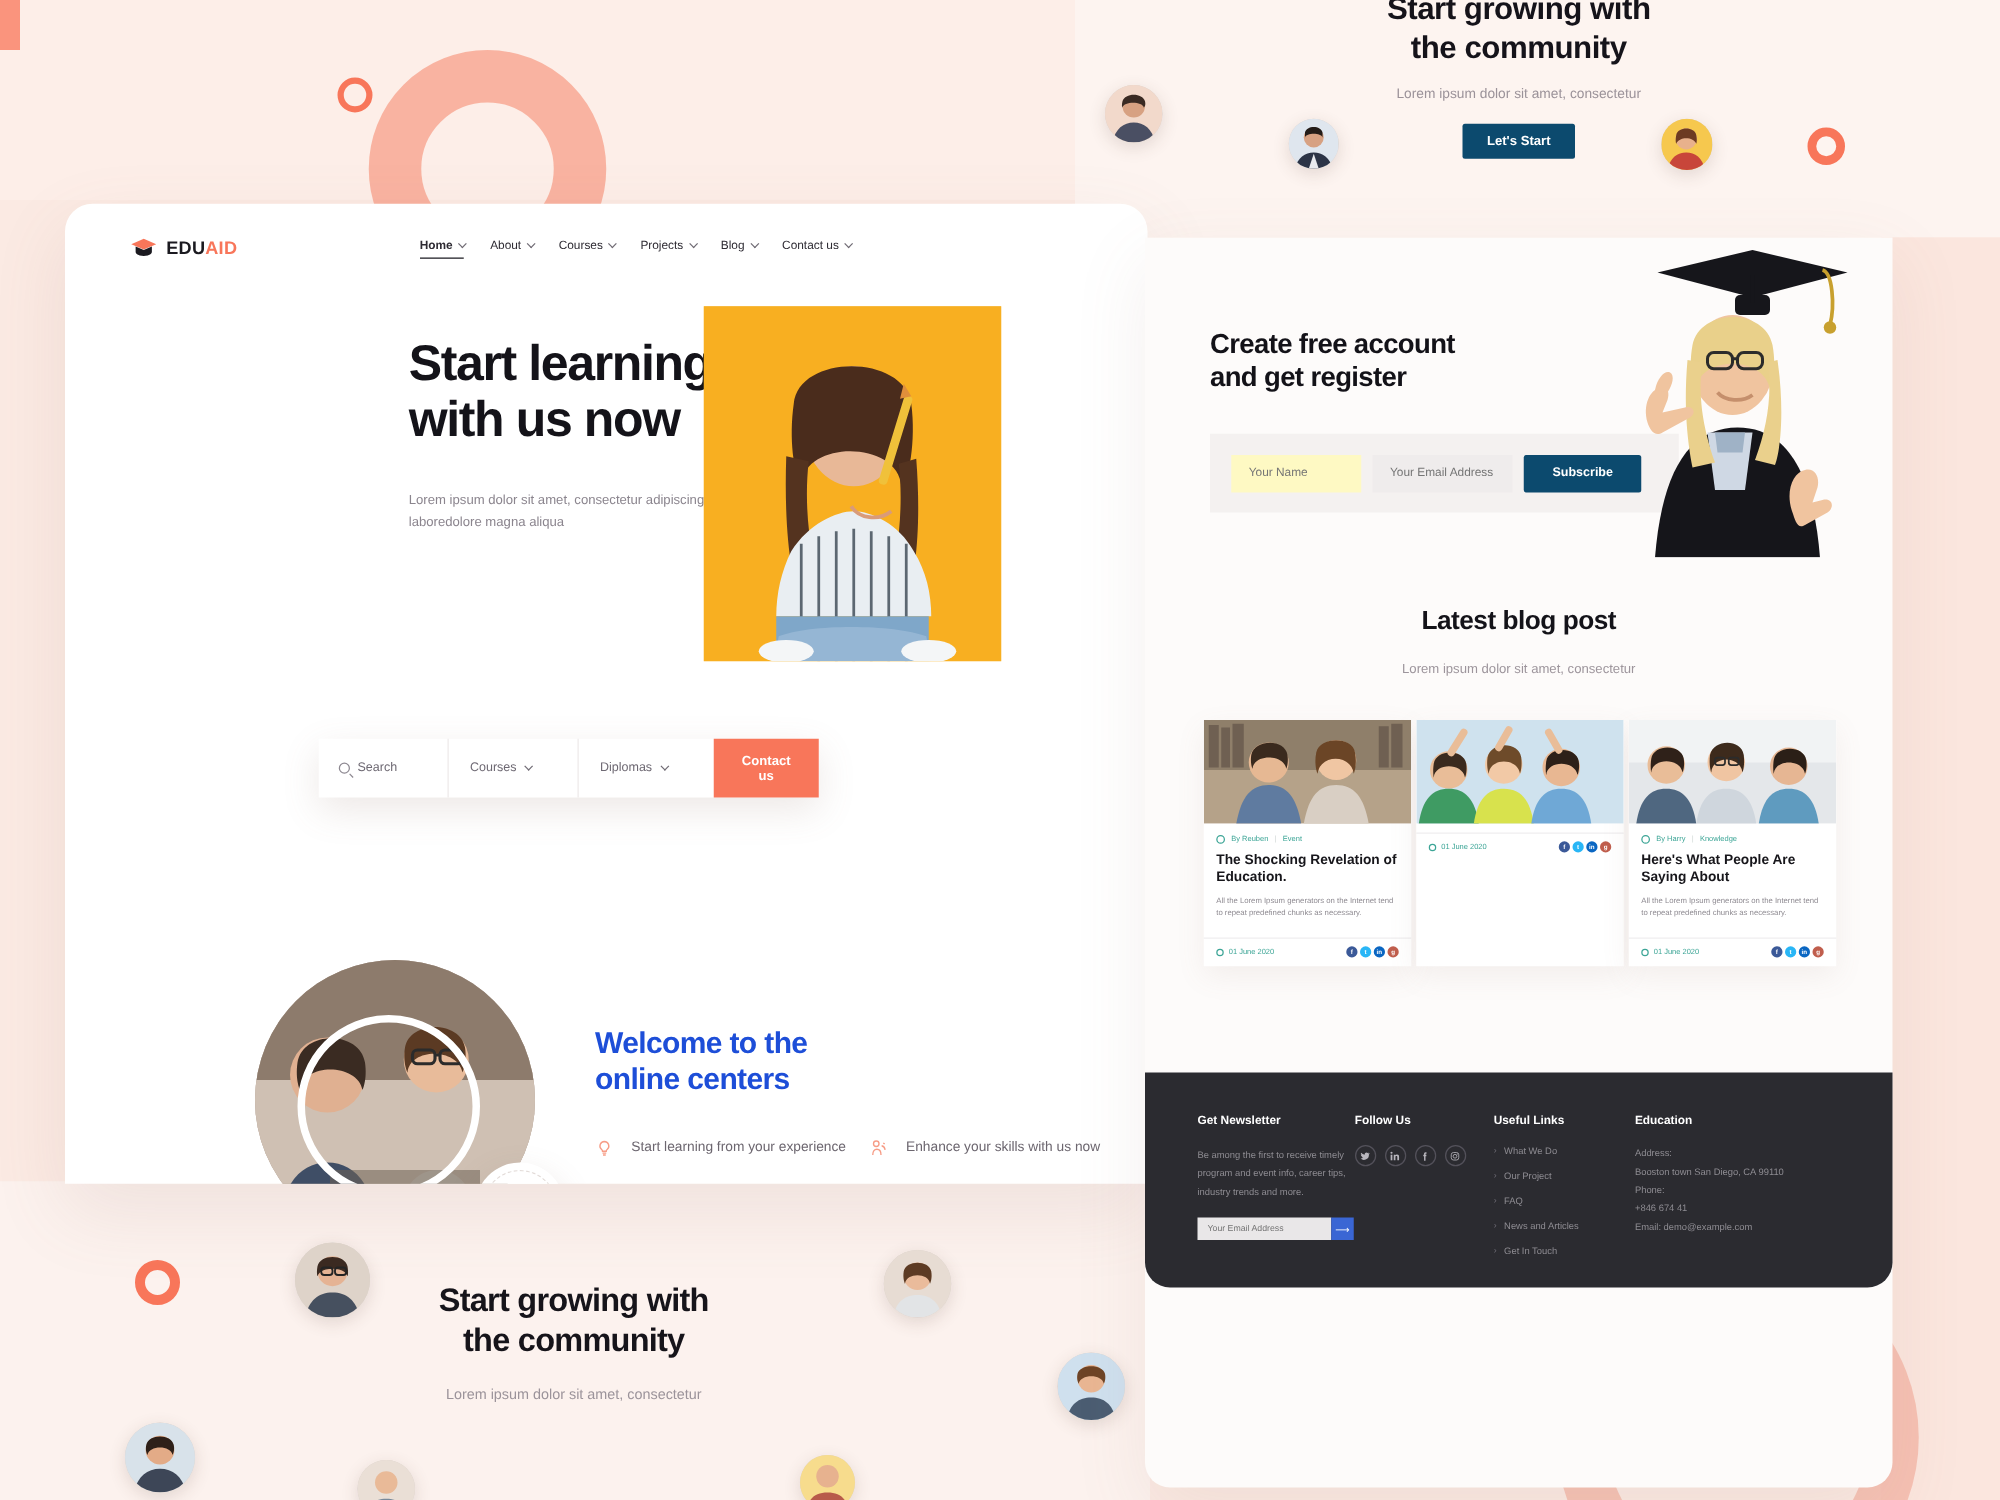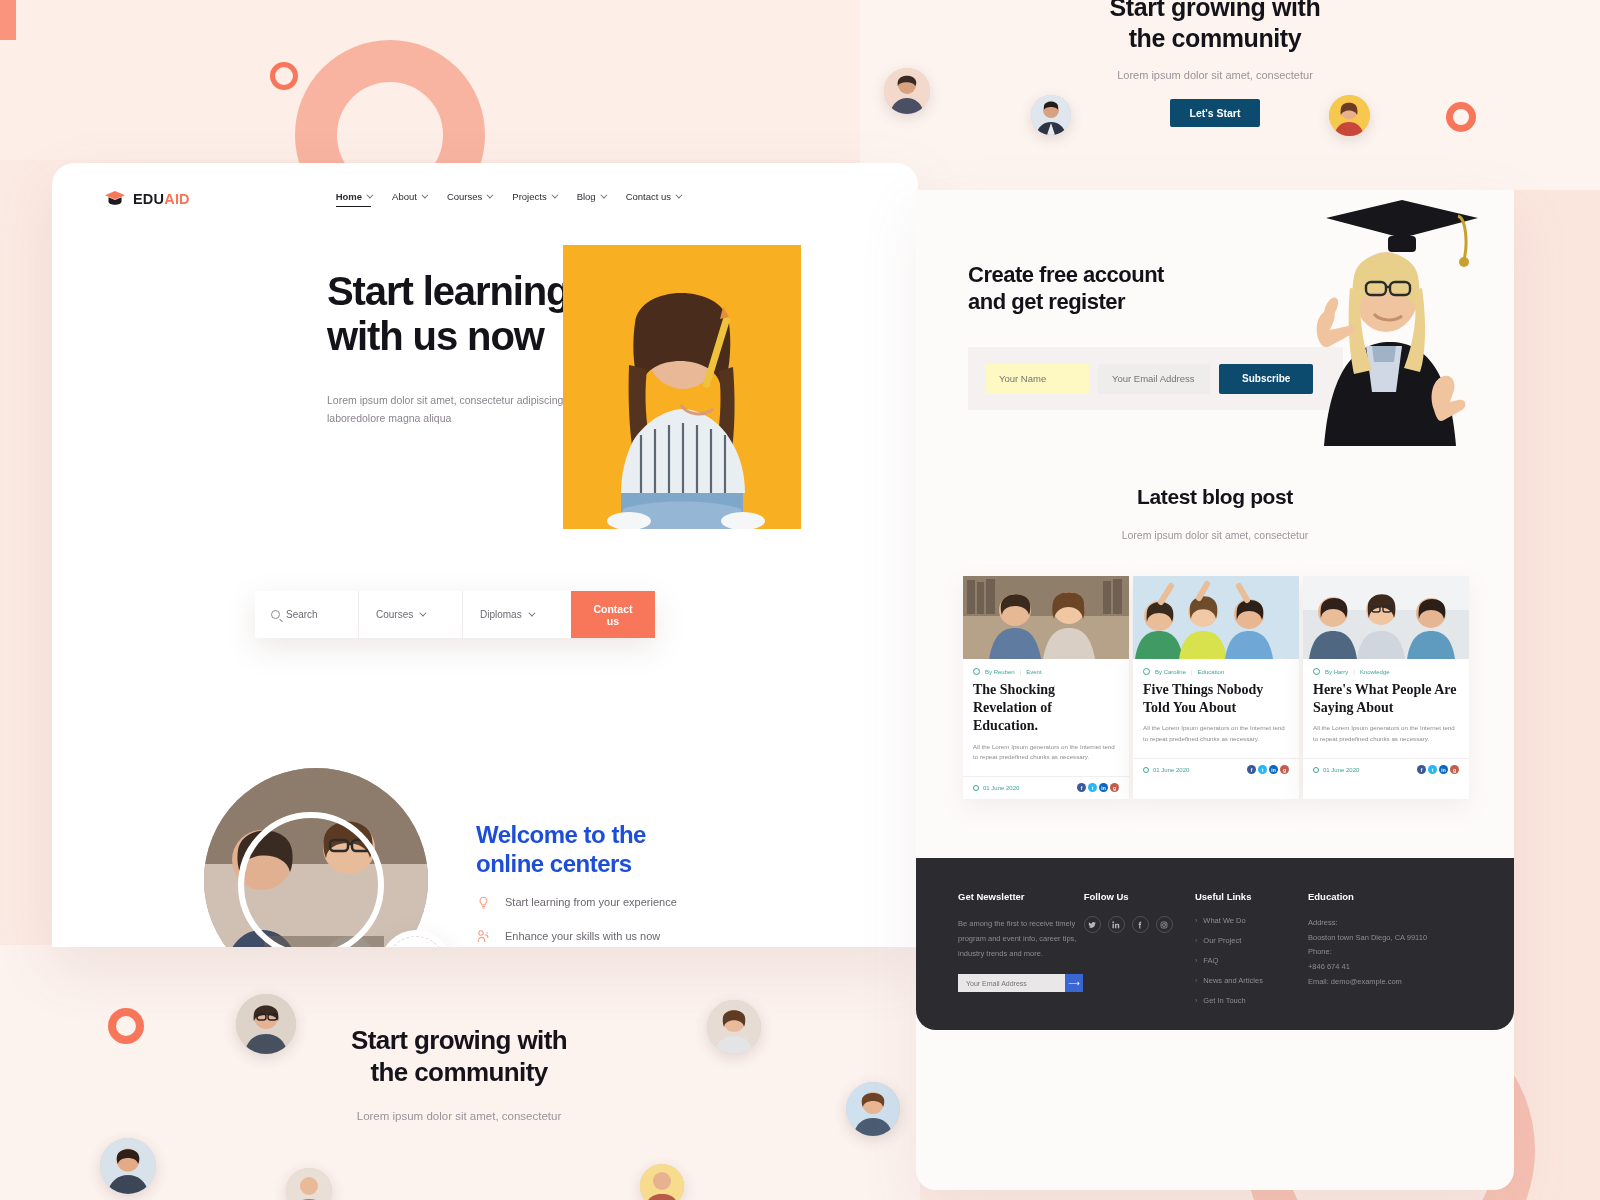--- a/index.html
+++ b/index.html
@@ -103,21 +103,21 @@
               border-radius:50%; border:6px solid #fff; }
   .wel-badge {
     position:absolute; left:176px; top:162px; width:72px; height:72px; border-radius:50%;
     background:#fff; box-shadow:0 10px 26px rgba(140,110,100,.18);
     display:flex; flex-direction:column; align-items:center; justify-content:center;
   }
   .wel-badge-inner { position:absolute; inset:6px; border-radius:50%; border:1px dashed #e3dcd9; }
 
   .wel-right { margin-left:48px; padding-top:52px; }
   .wel-title { font-size:24px; font-weight:800; color:#1d4ed8; line-height:1.22; letter-spacing:-.5px; }
-  .feat-list { margin-top:16px; display:flex; flex-direction:column; gap:19px; }
+  .feat-list { margin-top:32px; display:flex; flex-direction:row; gap:19px; }
   .feat { display:flex; align-items:center; gap:14px; font-size:11px; color:#6c666f; }
   .feat-ico { width:15px; height:15px; color:#f79d87; display:flex; align-items:center; justify-content:center; }
 
   
   .bot-community { position:absolute; left:0; top:1025px; width:918px; text-align:center; }
   .bc-title { font-size:26px; font-weight:800; color:#16141a; line-height:1.22; letter-spacing:-.6px; }
   .bc-sub { font-size:11.5px; color:#9b939a; margin-top:22px; }
 
   
   .right-panel {
@@ -143,21 +143,21 @@
   .blog-title { font-size:21px; font-weight:800; color:#141319; letter-spacing:-.4px; }
   .blog-sub { font-size:10.5px; color:#9d959c; margin-top:20px; }
 
   .blog-row { position:absolute; left:47px; top:386px; display:flex; gap:4px; }
   .blog-card { width:166px; background:#fff; box-shadow:0 8px 22px rgba(150,120,110,.10); }
   .bc-img { width:100%; height:83px; overflow:hidden; position:relative; }
   .bc-body { padding:9px 10px 6px 10px; }
   .bc-meta { display:flex; align-items:center; gap:5px; font-size:6px; color:#3ca596; }
   .bc-meta .bar { color:#cfd6d4; }
   .bc-avatar-ic { width:7px; height:7px; border:1px solid #3ca596; border-radius:50%; }
-  .bc-heading { font-family:Liberation Serif, serif; font-size:14px; font-weight:700;
+  .bc-heading { font-family:Liberation Sans, sans-serif; font-size:11px; font-weight:700;
                 color:#17161b; line-height:1.3; margin-top:6px; }
   .bc-text { font-size:6.2px; line-height:1.75; color:#8e8a91; margin-top:6px; }
   .bc-foot { display:flex; align-items:center; border-top:1px solid #f0eef0;
              margin-top:7px; padding:6px 10px 7px 10px; }
   .bc-date { font-size:6px; color:#3ca596; display:flex; align-items:center; gap:4px; }
   .bc-clock { width:6px; height:6px; border:1px solid #3ca596; border-radius:50%; }
   .bc-socials { margin-left:auto; display:flex; gap:2px; }
   .soc { width:9px; height:9px; border-radius:50%; display:flex; align-items:center;
          justify-content:center; color:#fff; font-size:5px; font-weight:700; }
   .soc.fb { background:#3b5998; } .soc.tw { background:#29b6f6; }
@@ -526,30 +526,20 @@
           <circle cx="70" cy="36" r="15" fill="#f2c9a6"></circle>
           <path d="M46 83c3-20 11-28 24-28s21 8 24 28z" fill="#d8e24d"></path>
           <path d="M57 30c3-13 25-13 27 0 1 8-1 13-1 13-2-13-24-13-25 0 0 0-2-5-1-13z" fill="#6e4b2a"></path>
           <circle cx="116" cy="38" r="15" fill="#e8b792"></circle>
           <path d="M92 83c3-20 11-28 24-28s21 8 24 28z" fill="#6fa8d6"></path>
           <path d="M104 33c2-12 24-12 26 0 1 7-1 11-1 11-2-12-24-12-25 0 0 0-1-4 0-11z" fill="#2d2018"></path>
           <g stroke="#e9bd98" stroke-width="6" stroke-linecap="round" fill="none">
             <path d="M28 26l10-16M66 22l8-14M114 24l-8-14"></path>
           </g>
         </svg>
-      </div>
-      <div class="bc-body">
-        <div class="bc-meta">
-          <i class="bc-avatar-ic"></i>
-          <span>By Caroline</span>
-          <span class="bar">|</span>
-          <span>Education</span>
-        </div>
-        <div class="bc-heading">Five Things Nobody Told You About</div>
-        <div class="bc-text">All the Lorem Ipsum generators on the Internet tend to repeat predefined chunks as necessary.</div>
       </div>
       <div class="bc-foot">
         <span class="bc-date">
           <i class="bc-clock"></i>
           <span>01 June 2020</span>
         </span>
         <span class="bc-socials">
           <span class="soc fb">f</span>
           <span class="soc tw">t</span>
           <span class="soc li">in</span>

